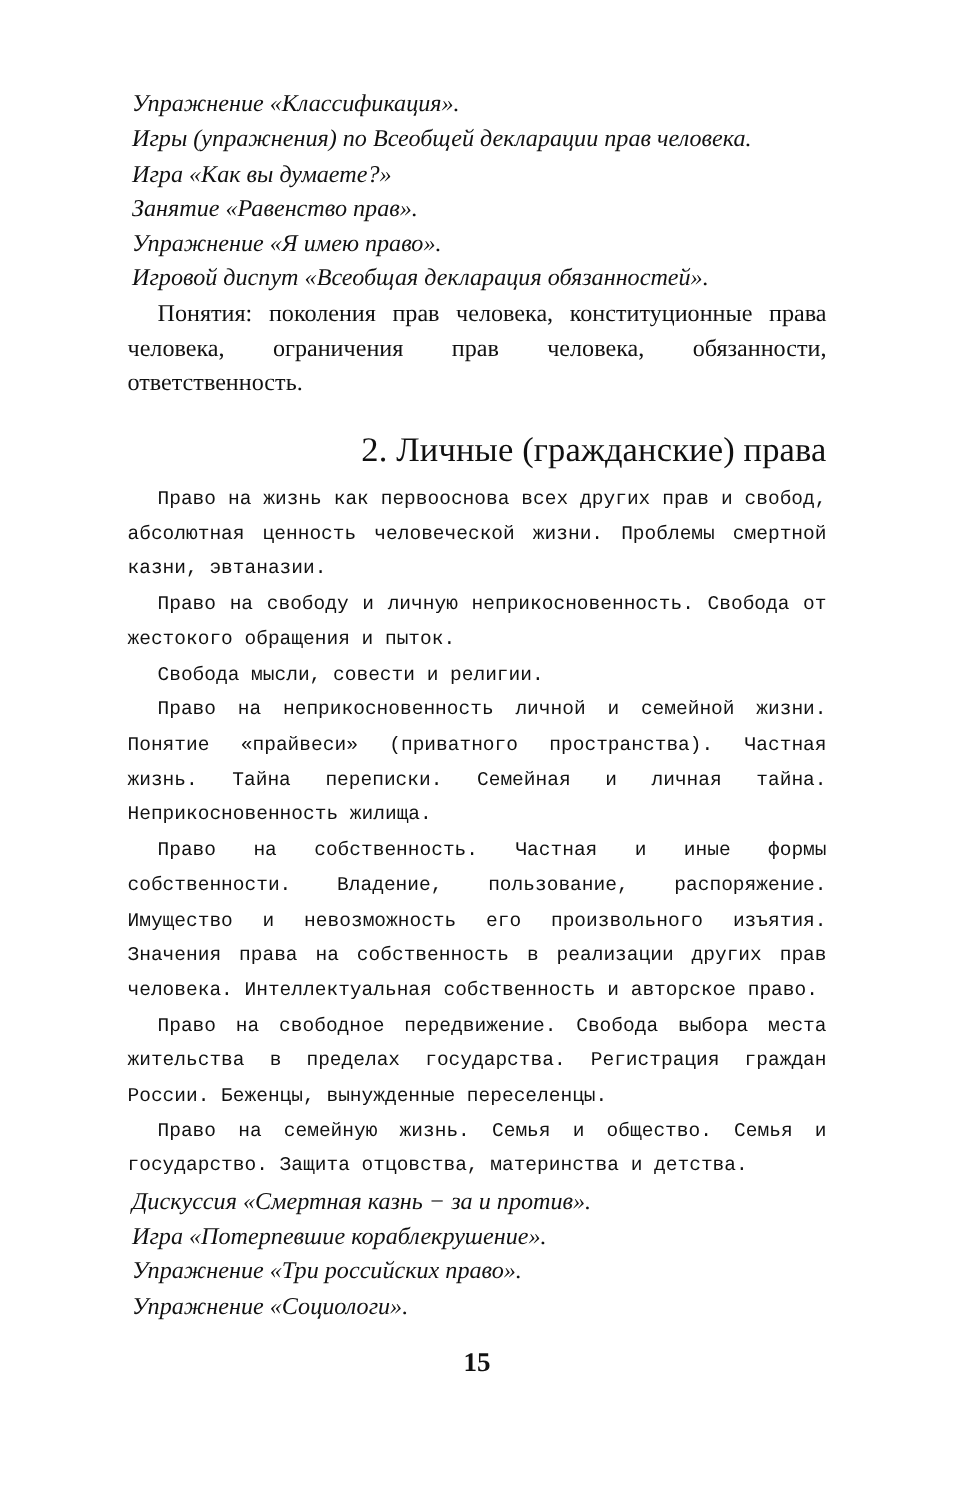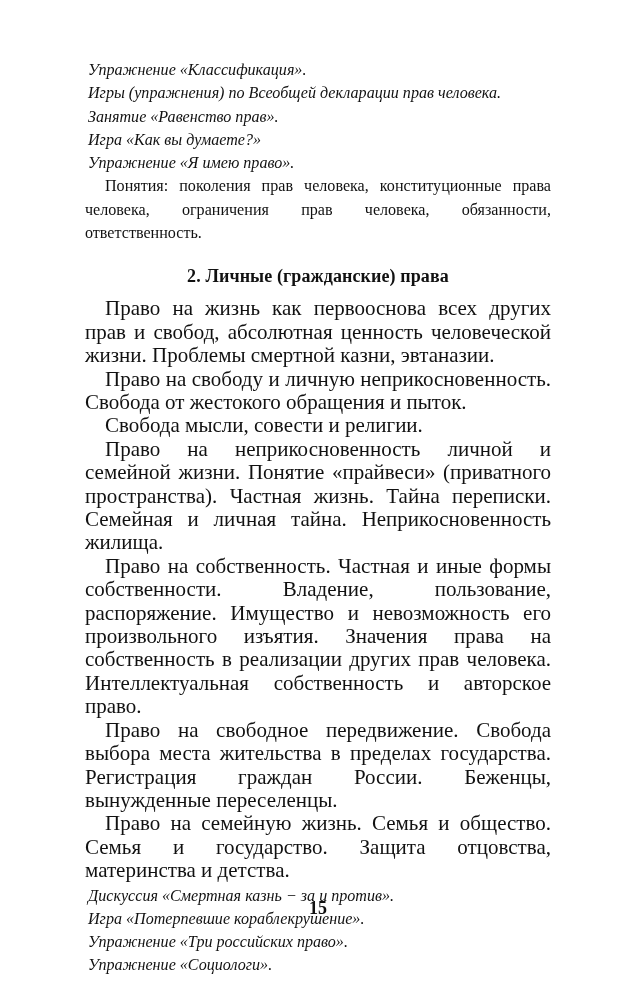--- a/index.html
+++ b/index.html
@@ -55,39 +55,40 @@
     line-height: 23.3px;
     text-align: justify;
     text-align-last: left;
     text-indent: 20px;
     margin: 0;
     hyphens: manual;
   }
 
   
   .section-heading {
-    font-weight: bold;
-    font-size: 18px;
+    font-weight: normal;
+    font-size: 23px;
     line-height: 22px;
-    text-align: center;
+    text-align: right;
     margin: 0;
     padding-top: 21px;
     padding-bottom: 10px;
     letter-spacing: 0.1px;
   }
 
   
   .body-para {
-    font-size: 21px;
+    font-size: 13px;
     line-height: 23.4px;
     text-align: justify;
     text-align-last: left;
     text-indent: 20px;
     margin: 0;
     hyphens: manual;
+    font-family: Liberation Mono, monospace;
   }
 
   .gap-before-italics {
     height: 1px;
   }
 
   
   .page-number {
     position: absolute;
     left: 85px;
@@ -102,23 +103,24 @@
 </head>
 <body>
 
 <div class="page">
 
   <div class="text-block">
 
     <div class="italic-list">
       <div class="italic-line">Упражнение «Классификация».</div>
       <div class="italic-line">Игры (упражнения) по Всеобщей декларации прав человека.</div>
+      <div class="italic-line">Игра «Как вы думаете?»</div>
       <div class="italic-line">Занятие «Равенство прав».</div>
-      <div class="italic-line">Игра «Как вы думаете?»</div>
       <div class="italic-line">Упражнение «Я имею право».</div>
+      <div class="italic-line">Игровой диспут «Всеобщая декларация обязанностей».</div>
     </div>
 
     <p class="italic-para">Понятия: поколения прав человека, конституционные права человека, ограничения прав человека, обязанности, ответственность.</p>
 
     <h2 class="section-heading">2. Личные (гражданские) права</h2>
 
     <p class="body-para">Право на жизнь как первооснова всех других прав и свобод, абсолютная ценность человеческой жизни. Проблемы смертной казни, эвтаназии.</p>
     <p class="body-para">Право на свободу и личную неприкосновенность. Свобода от жестокого обращения и пыток.</p>
     <p class="body-para">Свобода мысли, совести и религии.</p>
     <p class="body-para">Право на неприкосновенность личной и семейной жизни. Понятие «прайвеси» (приватного пространства). Частная жизнь. Тайна переписки. Семейная и личная тайна. Неприкосновенность жилища.</p>

